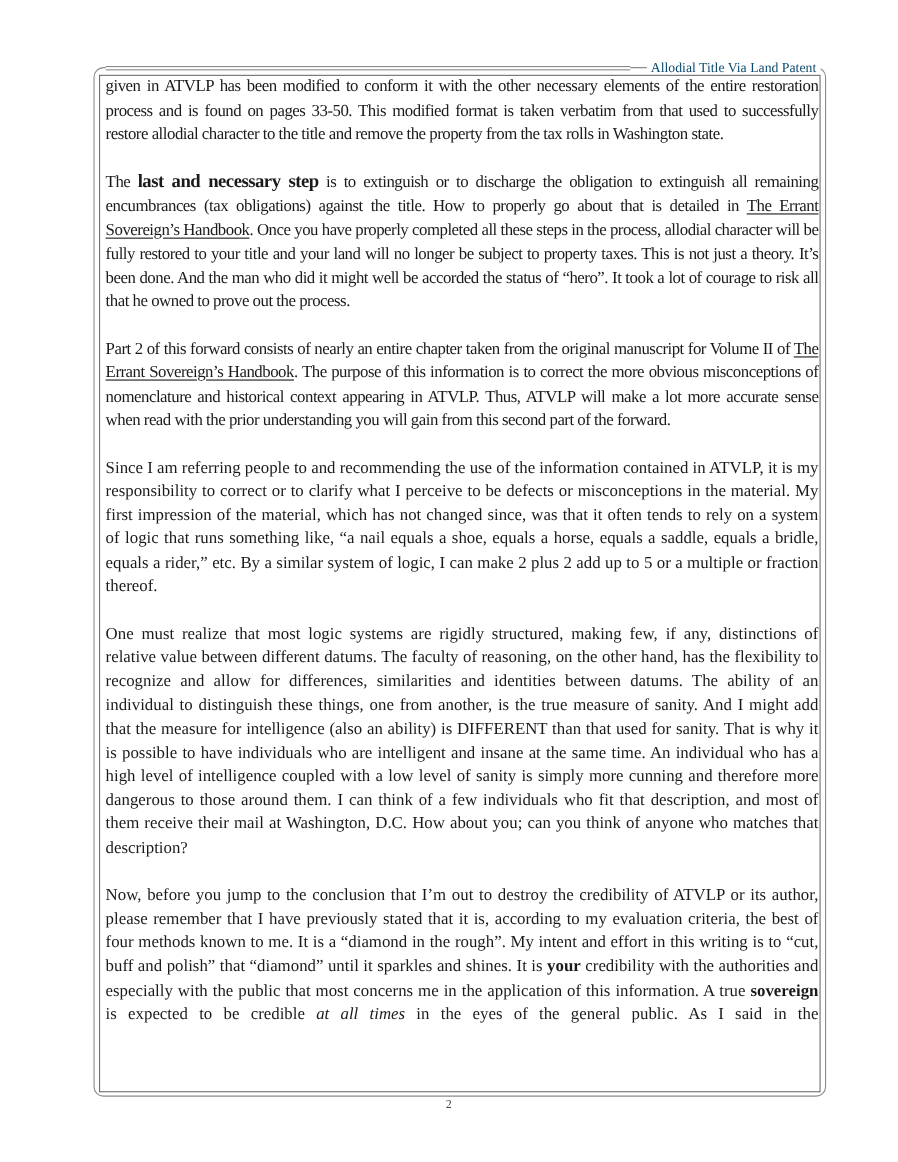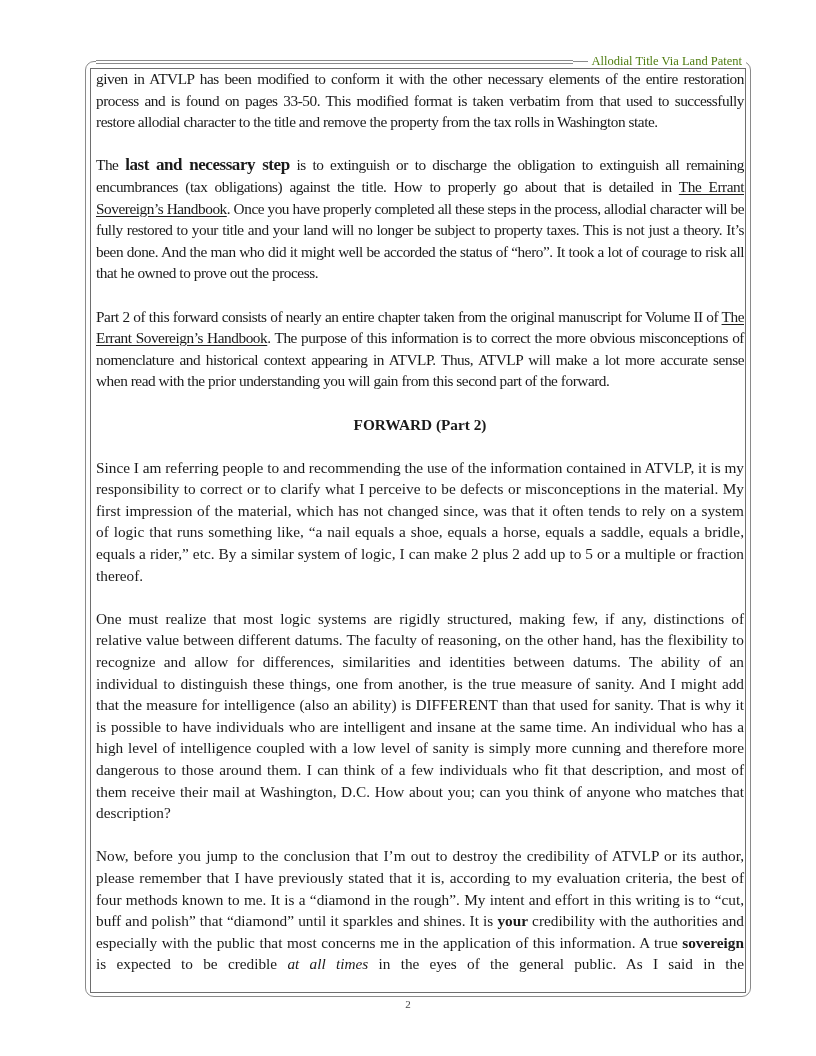--- a/index.html
+++ b/index.html
@@ -34,21 +34,21 @@
       border-top: 1.5px solid #8a8a8a;
       border-bottom: 1.5px solid #8a8a8a;
       box-sizing: border-box;
       background: #fff;
     }
     .running-header {
       position: absolute;
       right: 70px;
       top: 53px;
       font-size: 12.5px;
-      color: #4d7c0f;
+      color: #0c4a6e;
       background: #ffffff;
       padding: 0 4px 0 4px;
       line-height: 16px;
     }
     .inner-frame {
       position: absolute;
       left: 90px;
       top: 68px;
       width: 656px;
       height: 925px;
@@ -110,21 +110,20 @@
 
   <p class="tight">
     <span>The </span><span class="big-b">last and necessary step</span><span> is to extinguish or to discharge the obligation to extinguish all remaining encumbrances (tax obligations) against the title. How to properly go about that is detailed in </span><span class="u">The Errant Sovereign’s Handbook</span><span>. Once you have properly completed all these steps in the process, allodial character will be fully restored to your title and your land will no longer be subject to property taxes. This is not just a theory. It’s been done. And the man who did it might well be accorded the status of “hero”. It took a lot of courage to risk all that he owned to prove out the process.</span>
   </p>
 
   <p class="tight">
     <span>Part 2 of this forward consists of nearly an entire chapter taken from the original manuscript for Volume II of </span><span class="u">The Errant Sovereign’s Handbook</span><span>. The purpose of this information is to correct the more obvious misconceptions of nomenclature and historical context appearing in ATVLP. Thus, ATVLP will make a lot more accurate sense when read with the prior understanding you will gain from this second part of the forward.</span>
   </p>
 
 
-  <div class="section-title">FORWARD (Part 2)</div>
 
   <p>
     <span>Since I am referring people to and recommending the use of the information contained in ATVLP, it is my responsibility to correct or to clarify what I perceive to be defects or misconceptions in the material. My first impression of the material, which has not changed since, was that it often tends to rely on a system of logic that runs something like, “a nail equals a shoe, equals a horse, equals a saddle, equals a bridle, equals a rider,” etc. By a similar system of logic, I can make 2 plus 2 add up to 5 or a multiple or fraction thereof.</span>
   </p>
 
   <p>
     <span>One must realize that most logic systems are rigidly structured, making few, if any, distinctions of relative value between different datums. The faculty of reasoning, on the other hand, has the flexibility to recognize and allow for differences, similarities and identities between datums. The ability of an individual to distinguish these things, one from another, is the true measure of sanity. And I might add that the measure for intelligence (also an ability) is DIFFERENT than that used for sanity. That is why it is possible to have individuals who are intelligent and insane at the same time. An individual who has a high level of intelligence coupled with a low level of sanity is simply more cunning and therefore more dangerous to those around them. I can think of a few individuals who fit that description, and most of them receive their mail at Washington, D.C. How about you; can you think of anyone who matches that description?</span>
   </p>
 
   <p class="last-line-justify">

